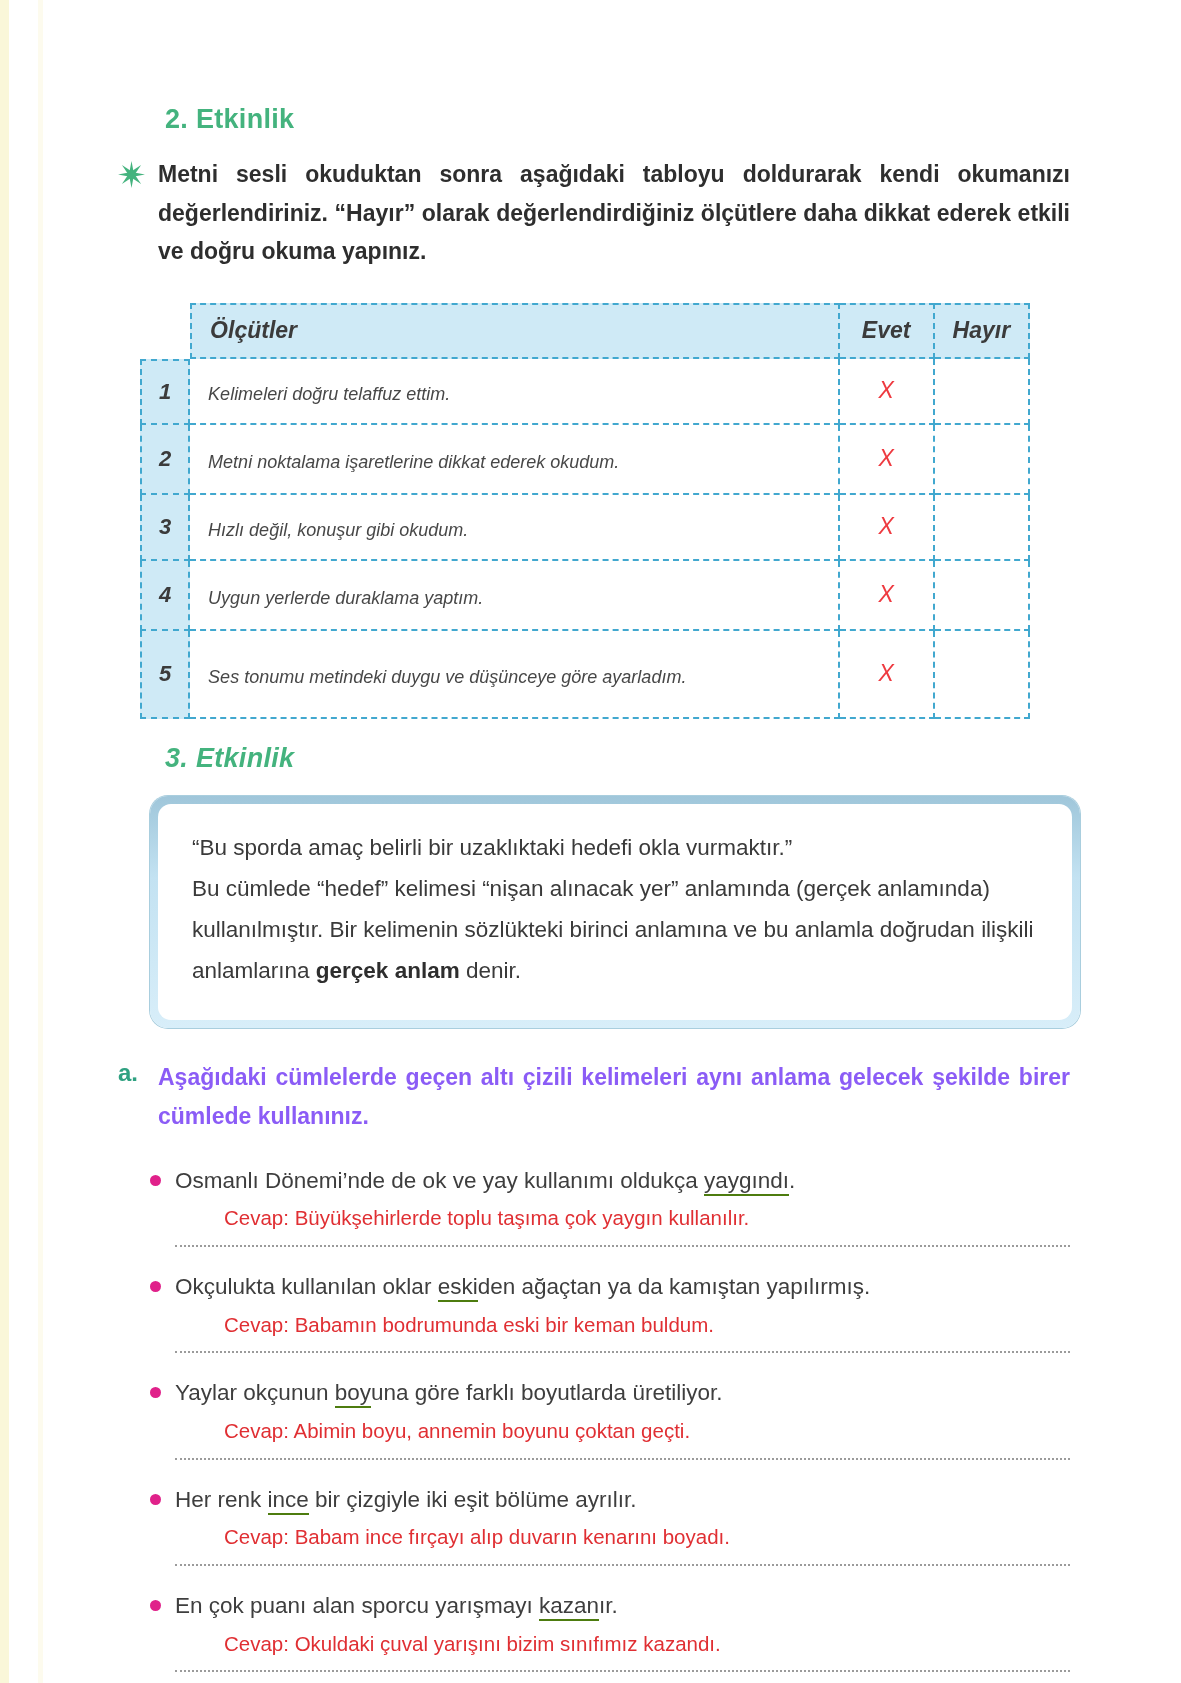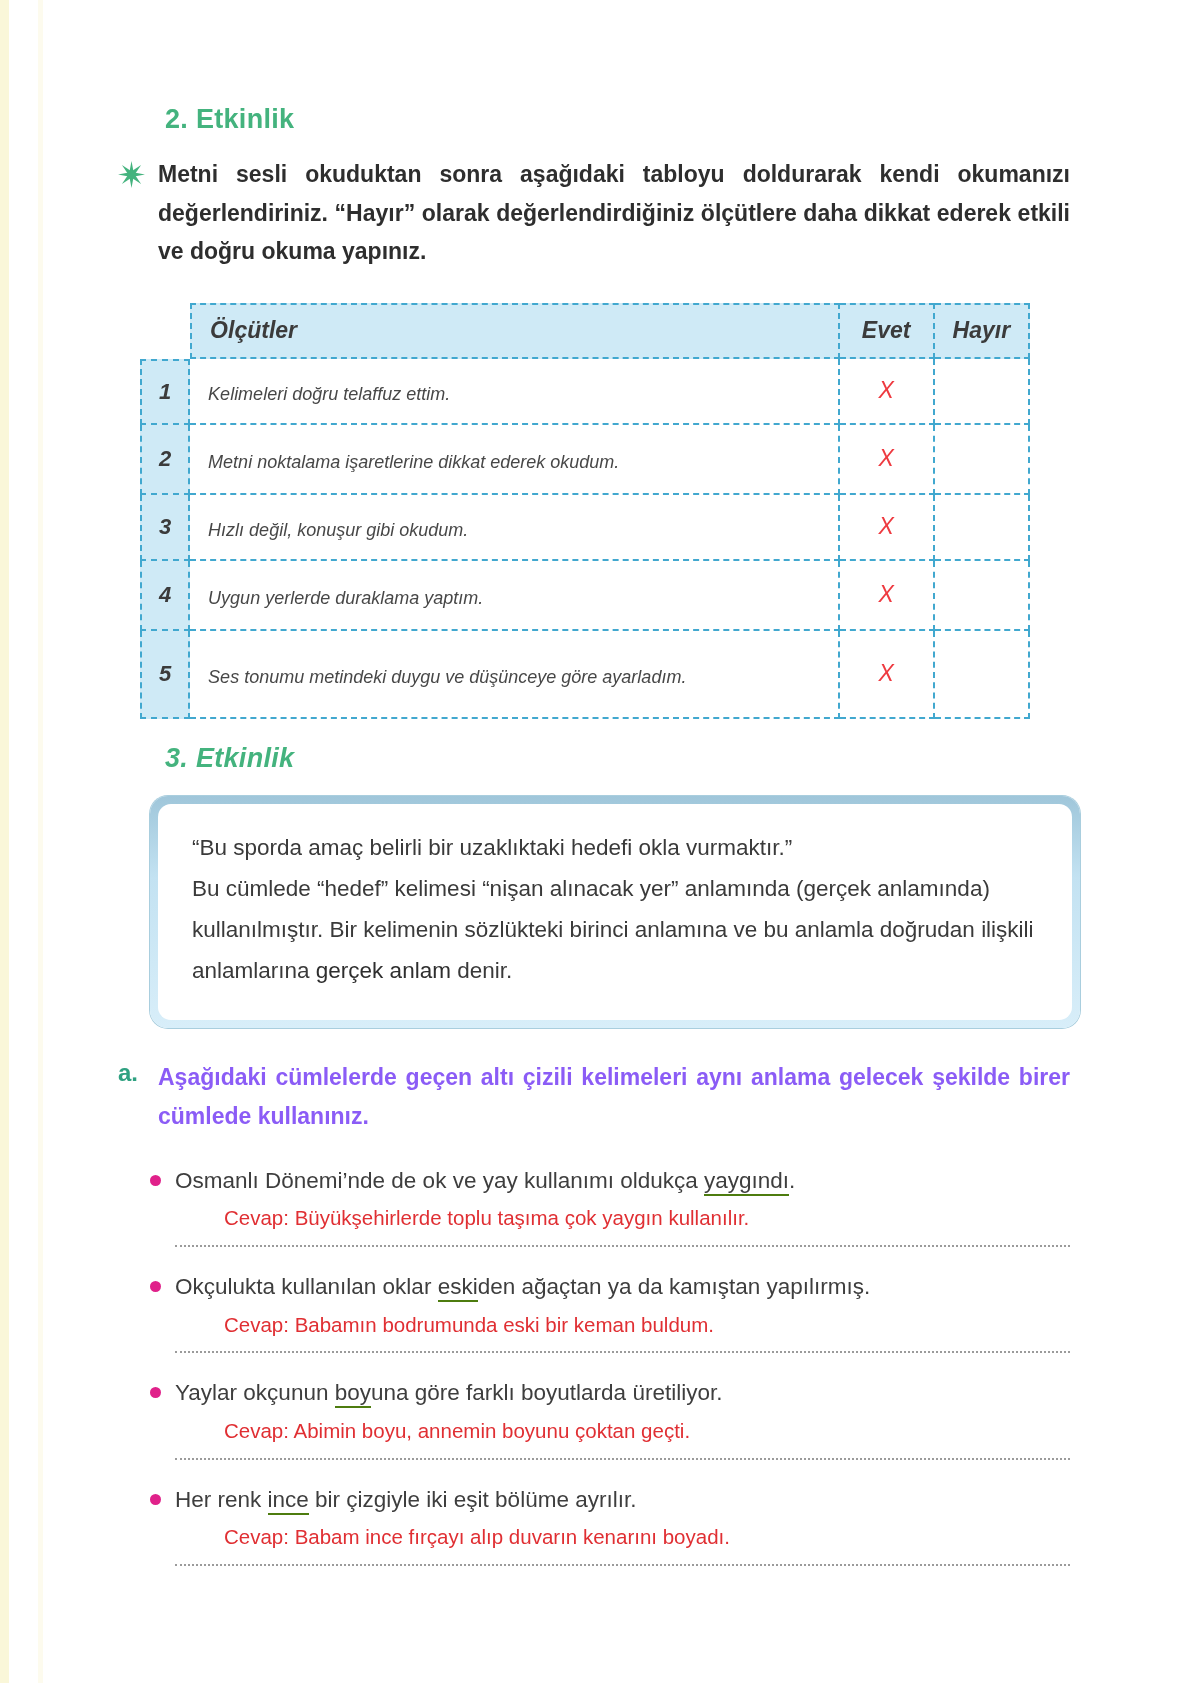--- a/index.html
+++ b/index.html
@@ -58,21 +58,21 @@
     margin-left:32px; width:930px; border-radius:18px; padding:8px;
     background:linear-gradient(180deg,#9fc6da 0%, #c3e2f2 35%, #d8eef9 100%);
     box-shadow:0 0 0 1px #a9cede;
   }
   .info-box-inner {
     background:#ffffff; border-radius:13px; padding:24px 34px 28px 34px;
   }
   .info-line, .info-para {
     font-size:22.5px; color:#3a3a3a; line-height:1.82; text-align:left;
   }
-  .info-para .bold { font-weight:normal; color:#2e2e2e; }
+  .info-para .bold { font-weight:bold; color:#2e2e2e; }
 
   
   .parta-row { display:flex; align-items:flex-start; margin-top:30px; margin-bottom:28px; }
   .parta-label { flex:0 0 40px; font-size:24px; font-weight:bold; color:#2fa181; padding-top:1px; }
   .parta-text {
     flex:1; font-size:23px; font-weight:bold; color:#8b5cf6;
     line-height:1.72; text-align:justify;
   }
 
   
@@ -191,14 +191,20 @@
     <div class="dotline"></div>
   </div>
 
   <div class="item">
     <span class="dot"></span>
     <div class="sentence"><span>Her renk </span><span class="u">ince</span><span> bir çizgiyle iki eşit bölüme ayrılır.</span></div>
     <div class="answer">Cevap: Babam ince fırçayı alıp duvarın kenarını boyadı.</div>
     <div class="dotline"></div>
   </div>
 
+  <div class="item">
+    <span class="dot"></span>
+    <div class="sentence"><span>En çok puanı alan sporcu yarışmayı </span><span class="u">kazan</span><span>ır.</span></div>
+    <div class="answer">Cevap: Okuldaki çuval yarışını bizim sınıfımız kazandı.</div>
+    <div class="dotline"></div>
+  </div>
 
 </div>
 
 </body></html>

